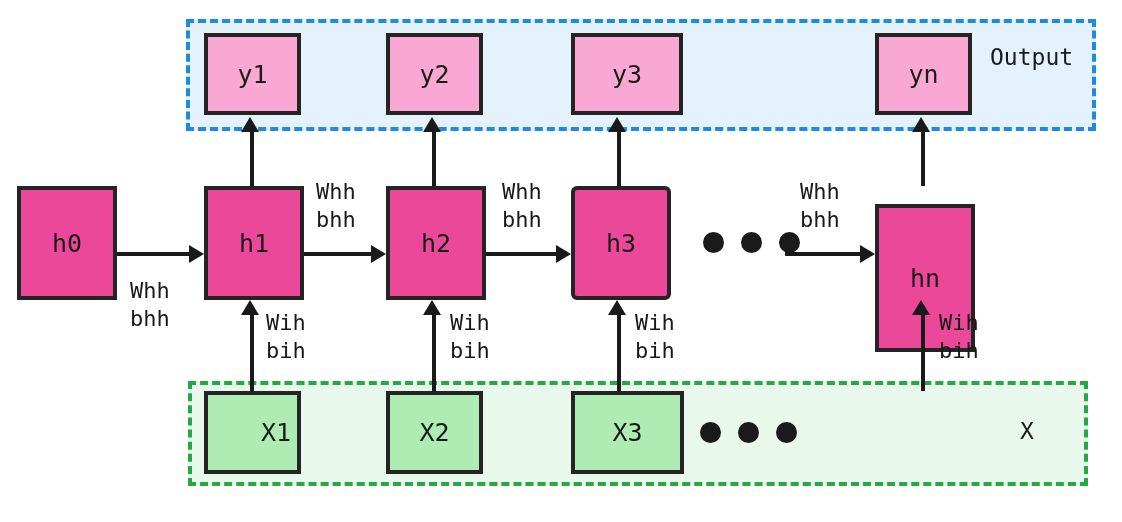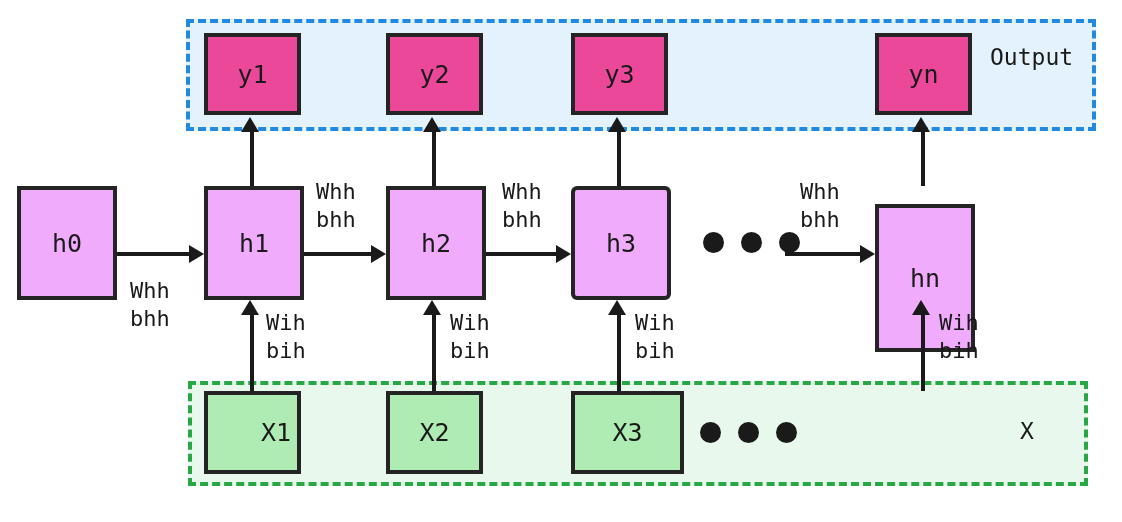--- a/index.html
+++ b/index.html
@@ -60,22 +60,22 @@
     position: absolute;
     box-sizing: border-box;
     border: 4px solid #242424;
     display: flex;
     align-items: center;
     justify-content: center;
     font-size: 25px;
     color: #1a1a1a;
     line-height: 1;
   }
-  .node-y { background: #ec4899; }
-  .node-h { background: #f0abfc; }
+  .node-y { background: #f9a8d4; }
+  .node-h { background: #ec4899; }
   .node-x { background: #aeecb4; }
 
   
   .arrow-line {
     position: absolute;
     background: #1a1a1a;
   }
   .arrow-v { width: 4px; }
   .arrow-h { height: 4px; }
 
@@ -126,21 +126,21 @@
 
   <div class="group group-output"></div>
   <div class="group-label group-label-output">Output</div>
 
   <div class="node node-y" style="left:204px; top:33px; width:97px; height:82px;">
     <span>y1</span>
   </div>
   <div class="node node-y" style="left:386px; top:33px; width:97px; height:82px;">
     <span>y2</span>
   </div>
-  <div class="node node-y" style="left:571px; top:33px; width:97px; height:82px;">
+  <div class="node node-y" style="left:571px; top:33px; width:112px; height:82px;">
     <span>y3</span>
   </div>
   <div class="node node-y" style="left:875px; top:33px; width:97px; height:82px;">
     <span>yn</span>
   </div>
 
   <div class="node node-h" style="left:17px; top:186px; width:100px; height:114px;">
     <span>h0</span>
   </div>
   <div class="node node-h" style="left:204px; top:186px; width:100px; height:114px;">

